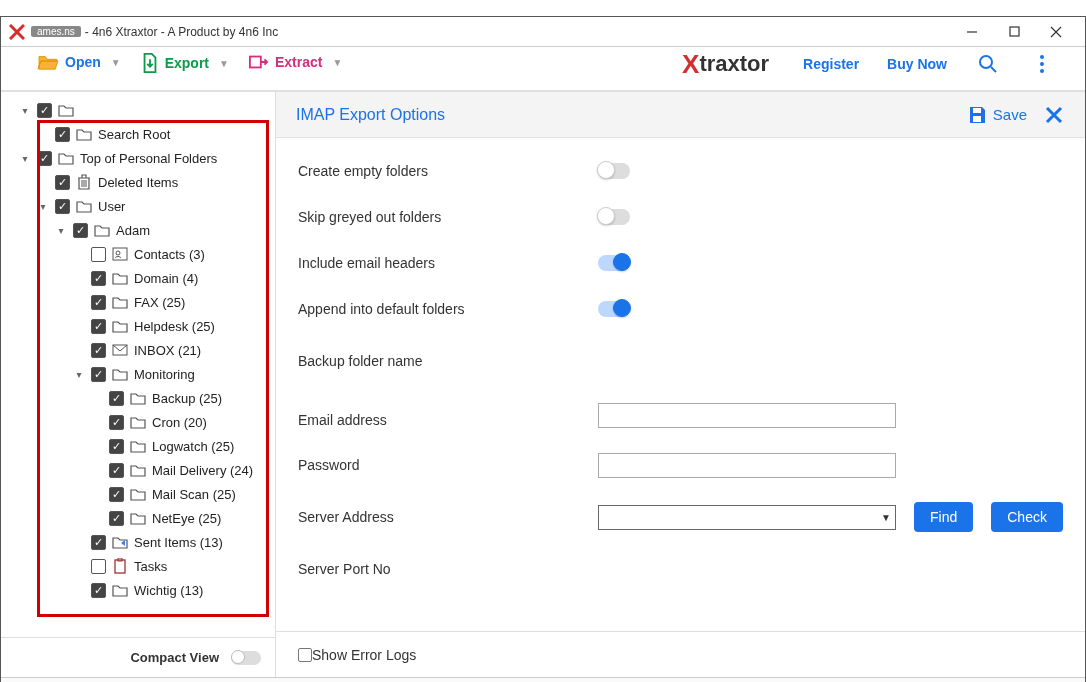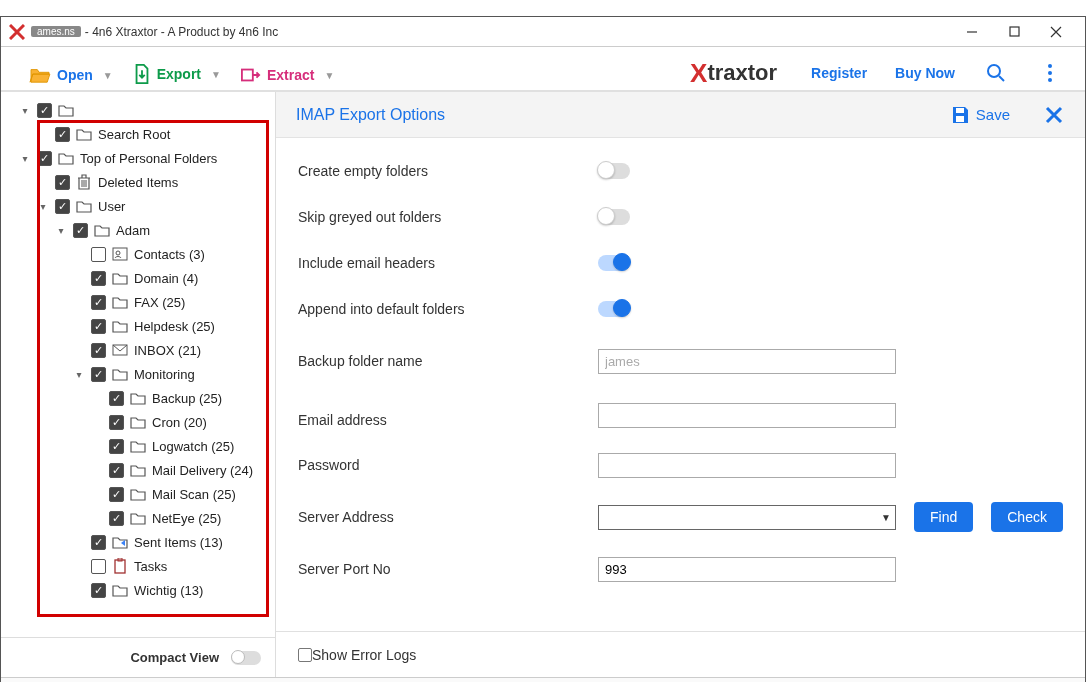--- a/index.html
+++ b/index.html
@@ -3,21 +3,21 @@
 <meta charset="utf-8">
 <style>
   * { box-sizing: border-box; margin: 0; padding: 0; }
   body { font-family: "Segoe UI", Arial, sans-serif; font-size: 13px; color: #333; background:#fff; }
   .window { width:1086px; height:682px; border:1px solid #555; display:flex; flex-direction:column;margin-top:16px; }
   .titlebar { height:30px; background:#fff; border-bottom:1px solid #ccc; display:flex; align-items:center; padding:0 8px; }
   .titlebar .app-icon { width:16px; height:16px; margin-right:6px; }
   .titlebar .title-text { font-size:12px; color:#333; }
   .titlebar .controls { margin-left:auto; display:flex; }
   .titlebar .controls .ctrl { width:42px; height:28px; display:flex; align-items:center; justify-content:center; }
-  .menubar { height:44px; border-bottom:1px solid #e0e0e0; display:flex; align-items:flex-end; padding:0 18px; }
+  .menubar { height:44px; border-bottom:1px solid #e0e0e0; display:flex; align-items:flex-start; padding:0 26px; }
   .menubar .menu-item { display:flex; align-items:center; padding:6px 10px; gap:6px; font-size:14px; font-weight:600; color:#1a73e8; }
   .menubar .menu-item .drop { font-size:10px; color:#999; margin-left:4px; }
   .menubar .brand { margin-left:auto; display:flex; align-items:center; gap:20px; }
   .brand-logo { font-size:22px; font-weight:700; color:#333; letter-spacing:0; display:flex; align-items:center; margin-right:10px; }
   .brand-logo .xx { color:#d32f2f; font-weight:900; font-size:26px; }
   .brand-link { color:#1a73e8; font-size:14px; font-weight:600; padding:4px 4px; }
   .brand .search-icon, .brand .more-icon { width:34px; height:34px; display:flex; align-items:center; justify-content:center; color:#1a73e8; }
   .content { flex:1; display:flex; border-top:1px solid #e0e0e0; overflow:hidden; }
   .sidebar { width:275px; border-right:1px solid #ddd; display:flex; flex-direction:column; }
   .tree { flex:1; overflow:auto; padding:6px 0 6px 10px; position:relative; }
@@ -26,21 +26,21 @@
   .toggle { width:12px; text-align:center; font-size:10px; color:#666; }
   .chk { width:15px; height:15px; border:1px solid #555; border-radius:2px; display:inline-flex; align-items:center; justify-content:center; font-size:11px; color:#fff; }
   .chk.on { background:#444; }
   .folder-icon, .trash-icon, .inbox-icon, .sent-icon, .contacts-icon, .tasks-icon { width:16px; height:16px; display:inline-flex; align-items:center; justify-content:center; }
   .sidebar-footer { height:40px; border-top:1px solid #ddd; display:flex; align-items:center; justify-content:flex-end; padding:0 14px; gap:12px; font-size:13px; font-weight:600; }
   .small-toggle { width:30px; height:14px; border-radius:7px; background:#ddd; position:relative; }
   .small-toggle .knob { width:14px; height:14px; border-radius:50%; background:#fff; border:1px solid #bbb; position:absolute; left:0; top:-1px; }
   .main { flex:1; display:flex; flex-direction:column; }
   .main-header { height:46px; background:#f4f4f4; border-bottom:1px solid #e3e3e3; display:flex; align-items:center; padding:0 20px; }
   .main-header .h-title { color:#1a73e8; font-size:16px; font-weight:400; }
-  .main-header .h-right { margin-left:auto; display:flex; align-items:center; gap:33px; }
+  .main-header .h-right { margin-left:auto; display:flex; align-items:center; gap:16px; }
   .save-link { color:#1a73e8; font-size:15px; font-weight:500; display:flex; align-items:center; gap:6px; }
   .close-panel { color:#1a73e8; width:22px; height:22px; display:flex; align-items:center; justify-content:center;}
   .options { padding:18px 22px 8px 22px; display:flex; flex-direction:column; gap:16px; }
   .opt-row { display:flex; align-items:center; height:30px; }
   .opt-label { width:300px; font-size:14px; color:#333; }
   .switch { width:32px; height:16px; border-radius:8px; background:#ddd; position:relative; }
   .switch .knob { width:18px; height:18px; border-radius:50%; background:#fff; border:1px solid #ccc; position:absolute; top:-2px; left:-1px; box-shadow:0 1px 2px rgba(0,0,0,.2);}
   .switch.on { background:#bcd8ff; }
   .switch.on .knob { left:15px; background:#1a73e8; border-color:#1a73e8;}
   .txt-input { width:298px; height:25px; border:1px solid #aaa; padding:2px 6px; font-size:13px; }
@@ -401,41 +401,39 @@
             </span>
           </div>
           <div class="opt-row">
             <span class="opt-label">Append into default folders</span>
             <span class="switch on">
               <span class="knob"></span>
             </span>
           </div>
           <div class="opt-row" style="margin-top: 6px;">
             <span class="opt-label">Backup folder name</span>
-            <input class="txt-input" placeholder="james" style="">
           </div>
           <div class="opt-row" style="margin-top: 6px; align-items: flex-end;">
             <span class="opt-label">Email address</span>
             <input class="txt-input" style="">
           </div>
           <div class="opt-row" style="margin-top: 6px;">
             <span class="opt-label">Password</span>
             <input class="txt-input" type="password" style="">
           </div>
           <div class="opt-row" style="margin-top: 6px;">
             <span class="opt-label">Server Address</span>
             <div class="combo">
               <span class="caret">▼</span>
             </div>
             <button class="btn">Find</button>
             <button class="btn">Check</button>
           </div>
           <div class="opt-row" style="margin-top: 6px;">
             <span class="opt-label">Server Port No</span>
-            <input class="txt-input" value="993" style="">
           </div>
         </div>
 
       <div class="main-footer">
         <span class="small-chk"></span>
         <span style="font-size:14px">Show Error Logs</span>
       </div>
     </div>
   </div>
 

